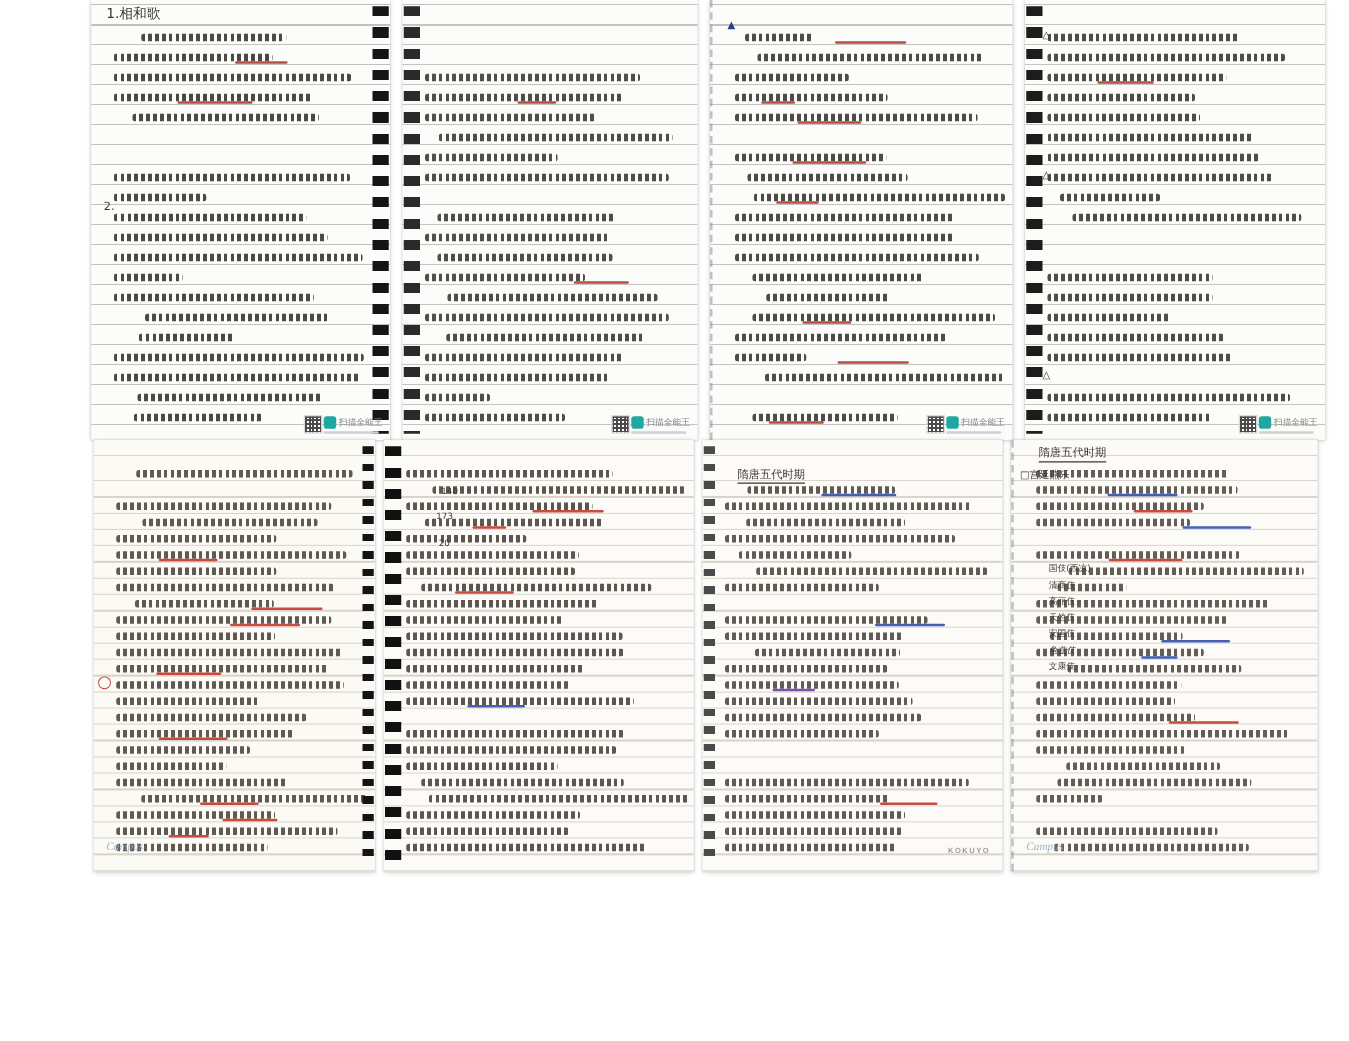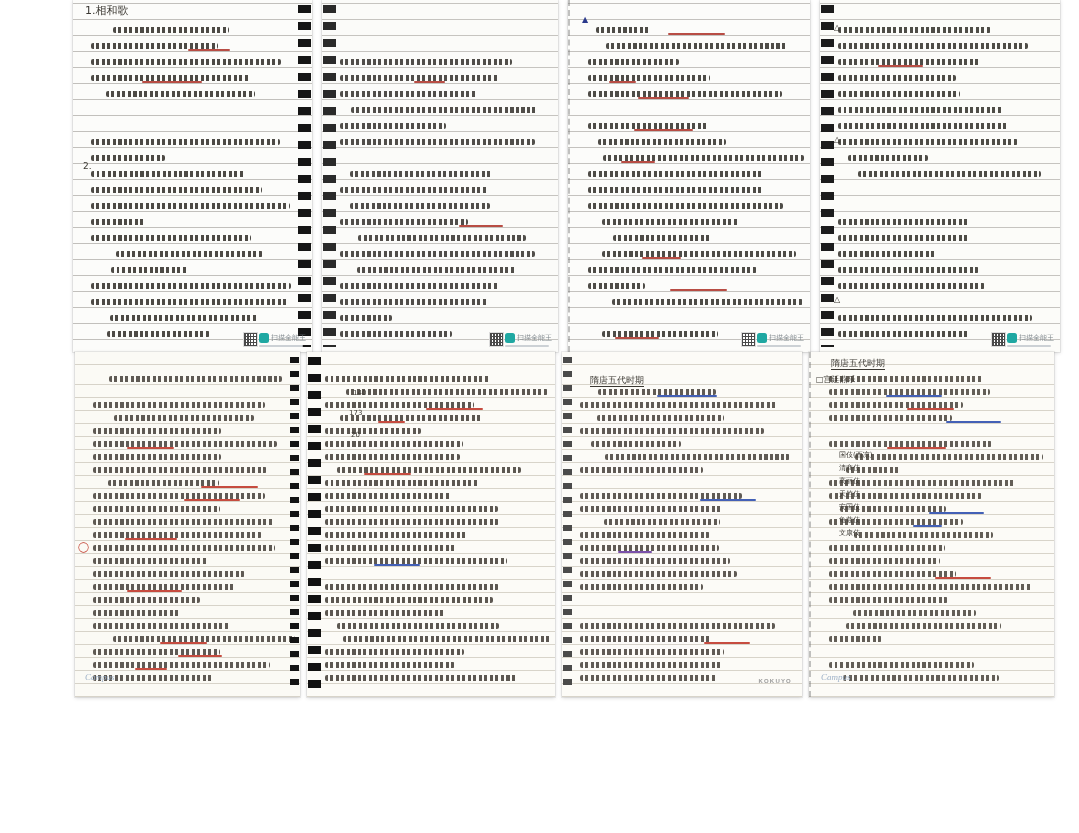--- a/index.html
+++ b/index.html
@@ -714,18 +714,18 @@
             <div class="scribble" style="background: repeating-linear-gradient(90deg, rgb(78, 73, 66) 0px, rgb(78, 73, 66) 3px, transparent 3px, transparent 5.5px); width: 74.5303%; margin-left: 14.0617px;"></div>
           </div>
         </div>
         <div class="ovl u" style="left: 20px; top: 7px; font-size: 9px;">隋唐五代时期</div>
         <div class="ovl" style="left: 5px; top: 24px; font-size: 8px;">□宫廷燕乐</div>
         <div class="ovl" style="left: 28px; top: 100px; font-size: 7px;">国伎(西凉)</div>
         <div class="ovl" style="left: 28px; top: 113px; font-size: 7px;">清商伎</div>
         <div class="ovl" style="left: 28px; top: 126px; font-size: 7px;">高丽伎</div>
         <div class="ovl" style="left: 28px; top: 139px; font-size: 7px;">天竺伎</div>
         <div class="ovl" style="left: 28px; top: 152px; font-size: 7px;">安国伎</div>
-        <div class="ovl" style="left: 28px; top: 165px; font-size: 7px;">龟兹伎</div>
+        <div class="ovl" style="left: 28px; top: 165px; font-size: 7px; font-style: italic;">龟兹伎</div>
         <div class="ovl" style="left: 28px; top: 178px; font-size: 7px;">文康伎</div>
         <div class="brand bl">Campus</div>
       </div>
     </div>
 </main>
 
 </body></html>

